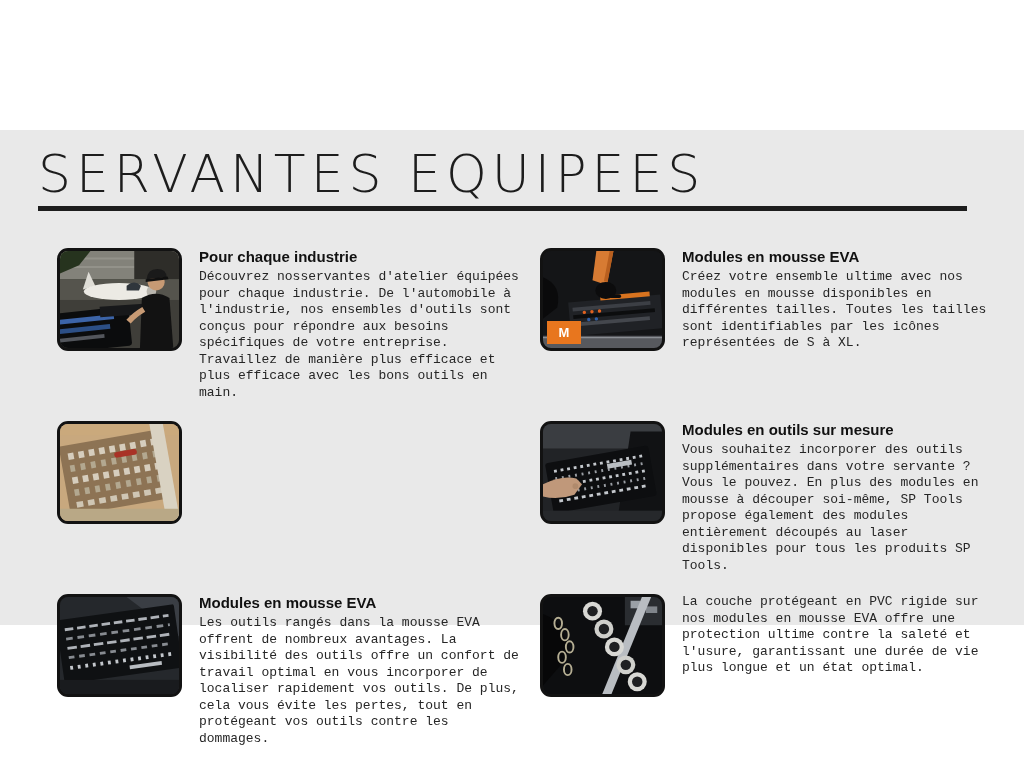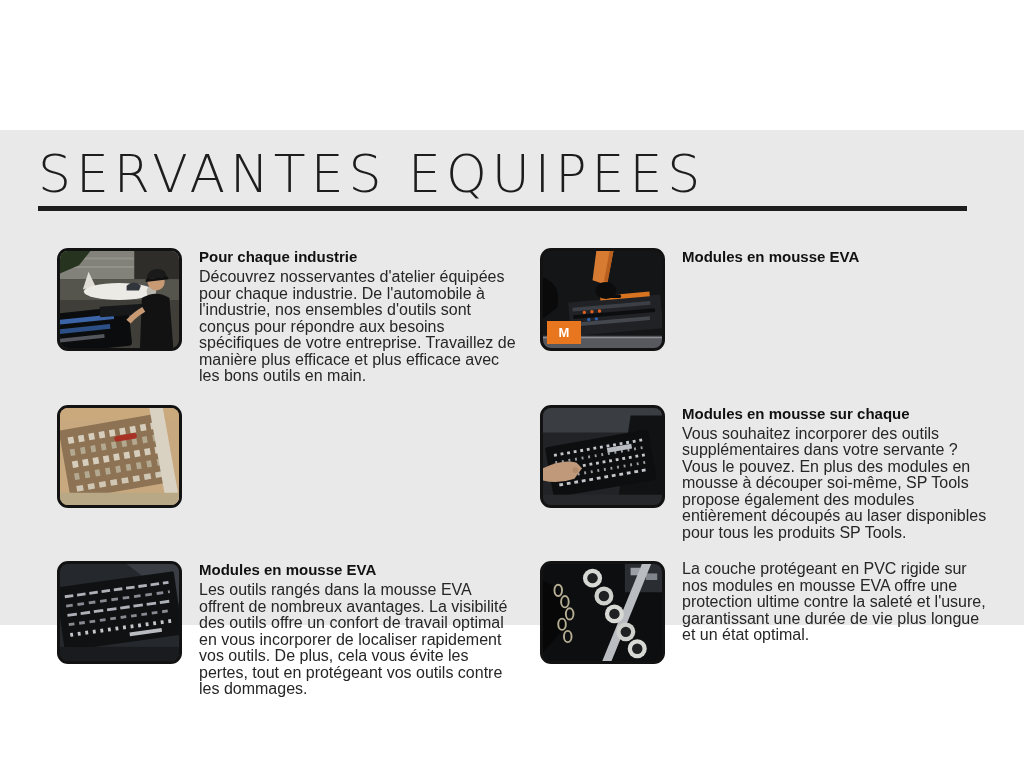--- a/index.html
+++ b/index.html
@@ -10,21 +10,21 @@
   .rule{margin:6px 0 0 38px;width:929px;height:5px;background:#1d1d1d;}
   .grid{margin:37px 12px 0 57px;display:grid;grid-template-columns:463px 447px;column-gap:33px;row-gap:17px;gap:20px;}
   .card{display:flex;gap:17px;align-items:flex-start;}
   .photo{position:relative;flex:0 0 auto;width:125px;height:103px;margin:0;border:3px solid #121212;
          border-radius:11px;overflow:hidden;background:#1a1a1a;box-sizing:border-box;}
   .photo svg{display:block;width:100%;height:100%;}
   .badge{position:absolute;left:4px;bottom:4px;width:34px;height:23px;background:#e8761e;color:#fff;
          font-weight:bold;font-size:13px;display:flex;align-items:center;justify-content:center;}
   .txt{flex:1;min-width:0;}
   .txt h3{margin:0 0 3px 0;font-size:15px;font-weight:bold;color:#111111;line-height:1.2;}
-  .txt p{margin:0;font-size:16px;line-height:16.5px;color:#262626;}
+  .txt p{margin:0;font-size:13px;line-height:16.5px;color:#262626;font-family:Liberation Mono, monospace;}
 </style>
 </head>
 <body>
 
 <div class="band">
   <h1 class="title">SERVANTES EQUIPEES</h1>
   <div class="rule"></div>
 
   <div class="grid">
 
@@ -82,20 +82,21 @@
           <path d="M70 0h4l-6 33-4-1z" fill="#b85f1f"></path>
           <ellipse cx="66" cy="42" rx="11" ry="9" fill="#0c0c0d"></ellipse>
           <rect x="70" y="46" width="12" height="4" rx="2" fill="#0c0c0d"></rect>
           <rect y="90" width="125" height="13" fill="#57595e"></rect>
           <path d="M0 92h125" stroke="#8b8e94" stroke-width="1.5"></path>
         </svg>
         <div class="badge">M</div>
       </figure>
       <div class="txt">
         <h3>Modules en mousse EVA</h3>
+        <p>Créez votre ensemble ultime avec nos modules en mousse disponibles en différentes tailles. Toutes les tailles sont identifiables par les icônes représentées de S à XL.</p>
       </div>
     </section>
 
     <section class="card">
       <figure class="photo" aria-label="wooden-drawer-with-sockets-photo">
         <svg viewBox="0 0 125 103" preserveAspectRatio="none">
           <rect width="125" height="103" fill="#c8a87e"></rect>
           <rect width="125" height="12" fill="#caa97c"></rect>
           <g transform="rotate(-10 60 50)">
             <rect x="4" y="14" width="110" height="74" fill="#8d7354"></rect>
@@ -128,21 +129,21 @@
             <path d="M14 66h94" stroke="#9a9ea4" stroke-width="3" stroke-dasharray="2 5"></path>
             <path d="M14 74h94" stroke="#c3c7cc" stroke-width="3" stroke-dasharray="4 4"></path>
             <rect x="70" y="44" width="26" height="5" fill="#b9bdc2"></rect>
           </g>
           <path d="M0 64q20-10 35-6l6 6-8 11q-17 6-33 2z" fill="#c0987a"></path>
           <circle cx="34" cy="66" r="3" fill="#b08a6c"></circle>
           <rect y="92" width="125" height="11" fill="#26282b"></rect>
         </svg>
       </figure>
       <div class="txt">
-        <h3>Modules en mousse sur chaque</h3>
+        <h3>Modules en outils sur mesure</h3>
         <p>Vous souhaitez incorporer des outils supplémentaires dans votre servante ? Vous le pouvez. En plus des modules en mousse à découper soi-même, SP Tools propose également des modules entièrement découpés au laser disponibles pour tous les produits SP Tools.</p>
       </div>
     </section>
 
     <section class="card">
       <figure class="photo" aria-label="dark-drawer-with-chrome-tools-photo">
         <svg viewBox="0 0 125 103" preserveAspectRatio="none">
           <rect width="125" height="103" fill="#25282c"></rect>
           <path d="M70 0h55v42z" fill="#3a3e44"></path>
           <g transform="rotate(-8 62 52)">

